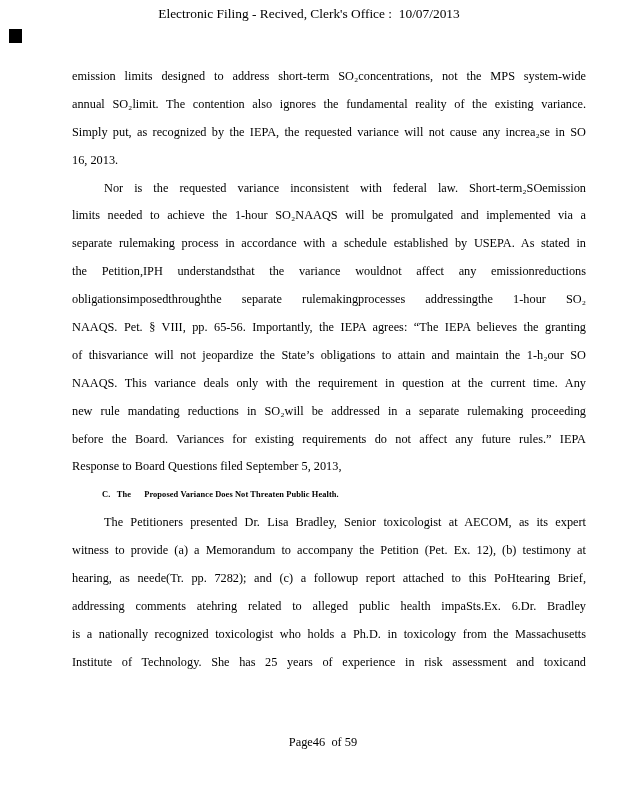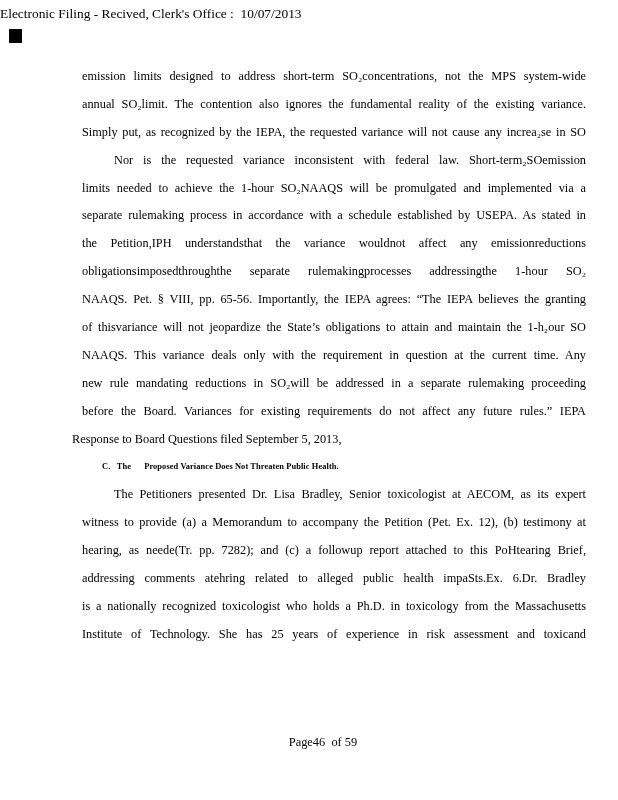--- a/index.html
+++ b/index.html
@@ -4,33 +4,33 @@
 <style>
   html,body { margin:0; padding:0; background:#ffffff; }
   .page {
     position:relative; width:618px; height:800px;
     background:var(--paper,#ffffff); color:var(--ink,#000000);
     font-family:"Liberation Serif","DejaVu Serif",serif;
     overflow:hidden;
   }
   .doc-header {
     position:absolute; top:4px; left:0; width:618px;
-    text-align:left; font-size:13.4px; line-height:20px;
+    text-align:center; font-size:13.4px; line-height:20px;
     white-space:pre;
   }
   .corner-square {
     position:absolute; left:9px; top:29px; width:13px; height:14px;
     background:var(--ink,#000000);
   }
   .body-block {
     position:absolute; left:72px; top:63px; width:514px;
     font-size:12.3px;
   }
   .line { height:27.9px; line-height:27.9px; }
-  .line.j { text-align:justify; text-align-last:justify;margin-left:10px; }
+  .line.j { text-align:justify; text-align-last:justify; }
   .line.indent { text-indent:32px; }
   .line.plain { white-space:pre; }
   .line.heading {
     font-size:8.4px; font-weight:bold; white-space:pre; text-indent:30px;
     letter-spacing:0.1px;
   }
   .doc-footer {
     position:absolute; top:733px; left:14px; width:618px;
     text-align:center; font-size:12.4px; line-height:18px; white-space:pre;
   }
@@ -40,20 +40,21 @@
 
 <div class="page">
   <div class="doc-header">Electronic Filing - Recived, Clerk's Office :  10/07/2013</div>
 
   <div class="corner-square"></div>
 
   <div class="body-block">
       <div class="line j">emission limits designed to address short-term SO₂concentrations, not the MPS system-wide</div>
       <div class="line j">annual SO₂limit.  The contention also ignores the fundamental reality of the existing variance.</div>
       <div class="line j">Simply put, as recognized by the IEPA, the requested variance will not cause any increa₂se in SO</div>
+      <div class="line plain">16, 2013.</div>
       <div class="line j indent">Nor is the requested variance inconsistent with federal law.  Short-term₂SOemission</div>
       <div class="line j">limits needed to achieve the 1-hour SO₂NAAQS will be promulgated and implemented via a</div>
       <div class="line j">separate rulemaking process in accordance with a schedule established by USEPA.  As stated in</div>
       <div class="line j">the Petition,IPH understandsthat the variance wouldnot affect any emissionreductions</div>
       <div class="line j">obligationsimposedthroughthe separate rulemakingprocesses addressingthe 1-hour SO₂</div>
       <div class="line j">NAAQS. Pet. § VIII, pp. 65-56. Importantly, the IEPA agrees:  “The IEPA believes the granting</div>
       <div class="line j">of thisvariance will not jeopardize the State’s obligations to attain and maintain the 1-h₂our SO</div>
       <div class="line j">NAAQS.  This variance deals only with the requirement in question at the current time.  Any</div>
       <div class="line j">new rule mandating reductions in SO₂will be addressed in a separate rulemaking proceeding</div>
       <div class="line j">before the Board.  Variances for existing requirements do not affect any future rules.”  IEPA</div>

